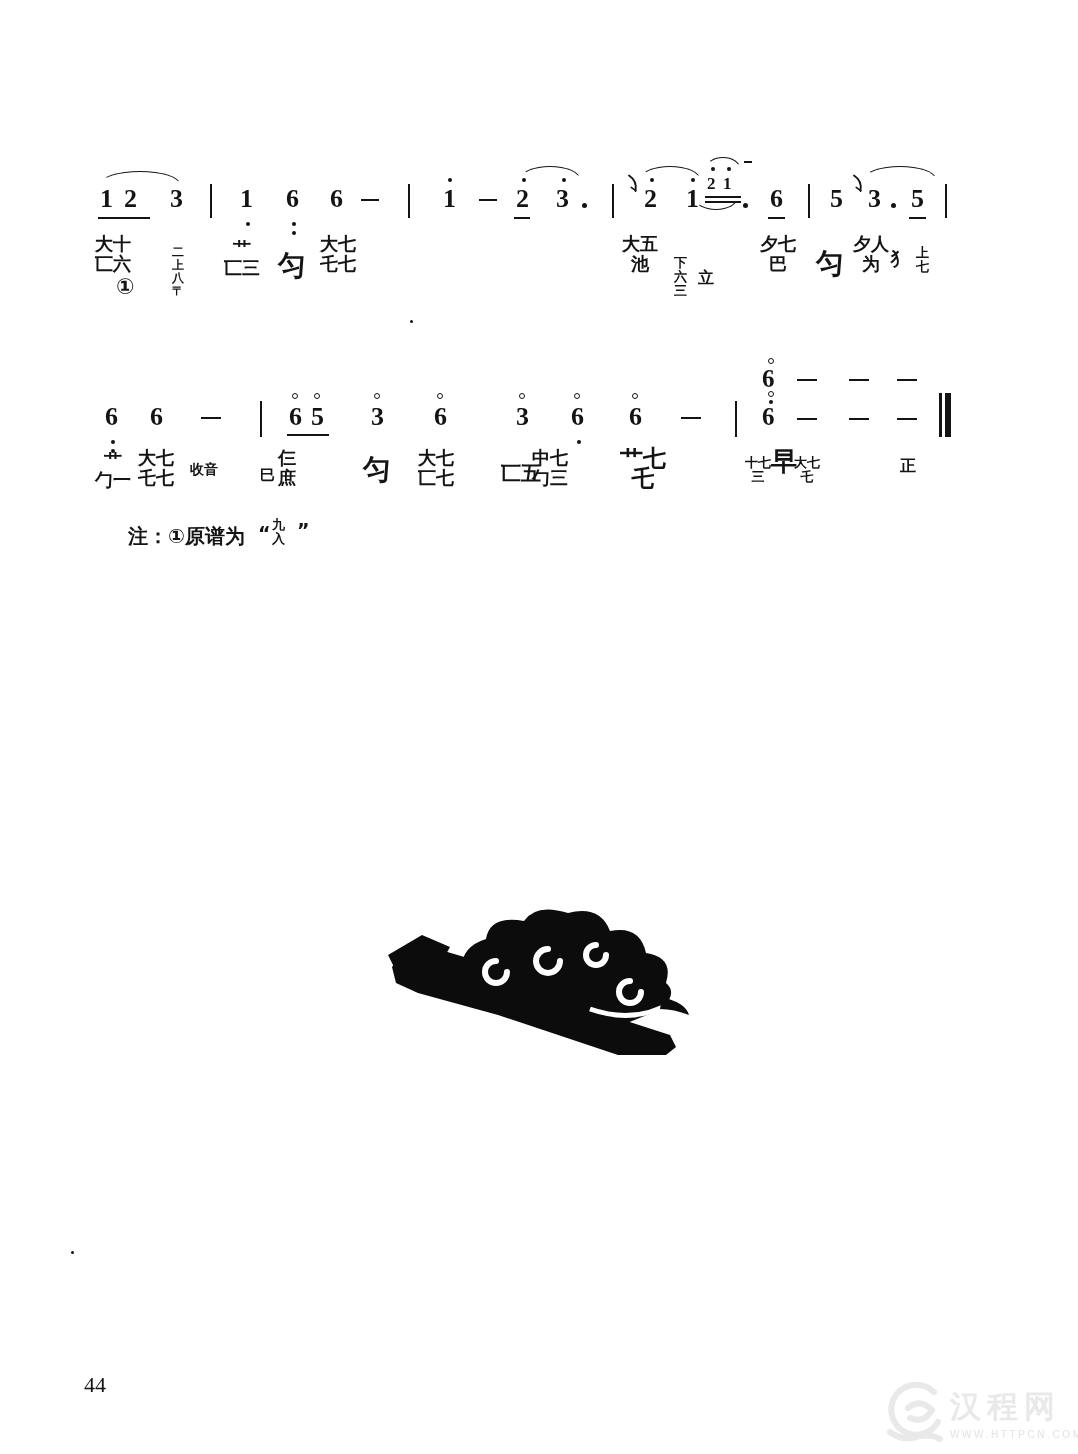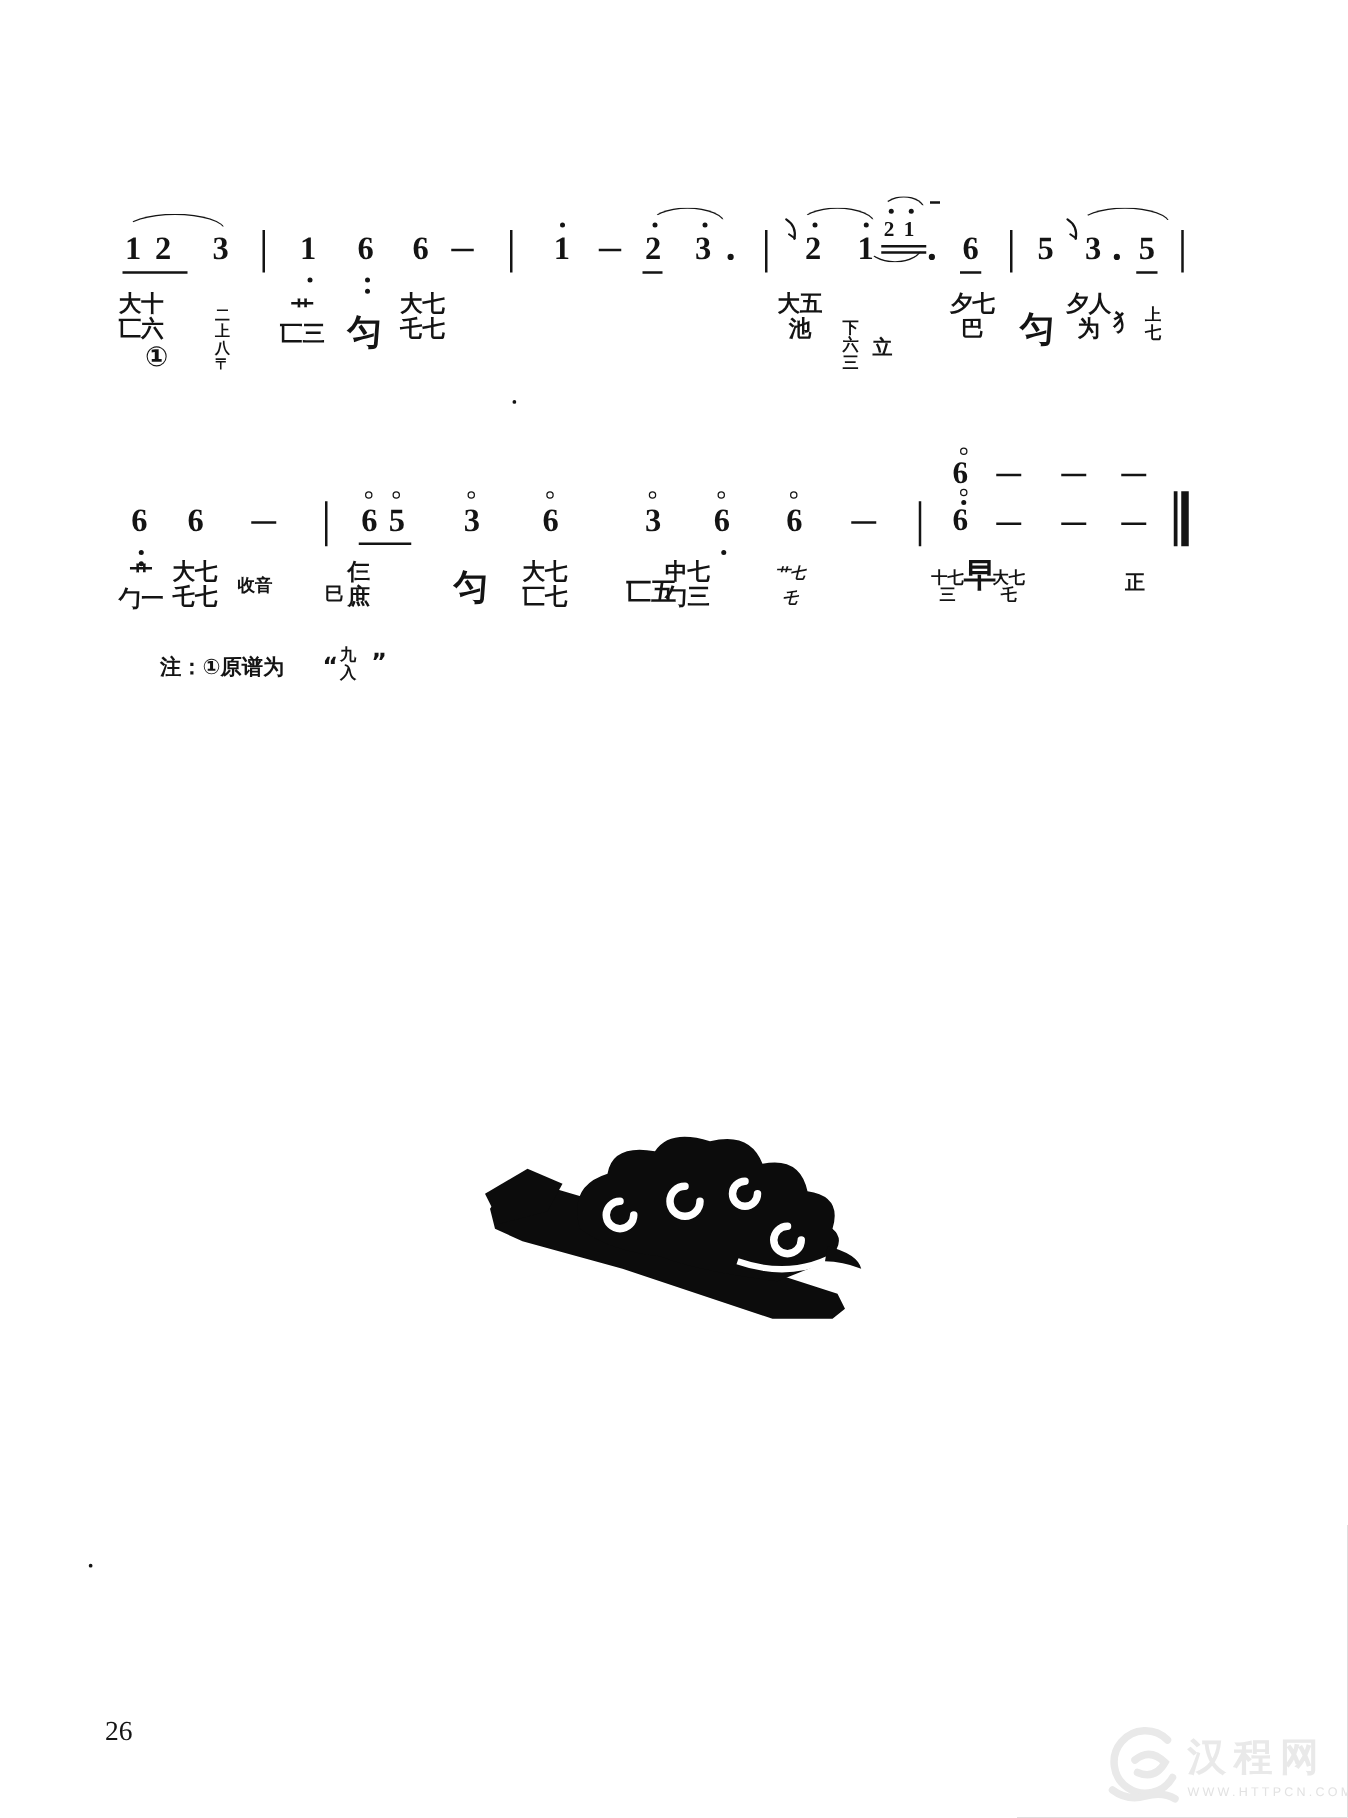--- a/index.html
+++ b/index.html
@@ -148,28 +148,28 @@
       <div class="tk l" style="left: 945px; top: 393px; width: 6px; height: 44px;"></div>
       <div class="tk st" style="left: 95px; top: 450px; font-size: 18px; line-height: 20px;"><span>艹</span><span>勹一</span></div>
       <div class="tk st" style="left: 138px; top: 448px; font-size: 18px; line-height: 20px;"><span>大七</span><span>乇七</span></div>
       <div class="tk t cjk" style="left: 190px; top: 462px; font-size: 14px;">收音</div>
       <div class="tk t cjk" style="left: 260px; top: 468px; font-size: 15px;">巳</div>
       <div class="tk st" style="left: 278px; top: 448px; font-size: 18px; line-height: 20px;"><span>仨</span><span>庶</span></div>
       <div class="tk st" style="left: 363px; top: 456px; font-size: 28px; line-height: 28px;"><span>匀</span></div>
       <div class="tk st" style="left: 418px; top: 448px; font-size: 18px; line-height: 20px;"><span>大七</span><span>匸七</span></div>
       <div class="tk st" style="left: 501px; top: 462px; font-size: 20px; line-height: 22px;"><span>匸五</span></div>
       <div class="tk st" style="left: 532px; top: 448px; font-size: 18px; line-height: 20px;"><span>中七</span><span>勹三</span></div>
-      <div class="tk st" style="left: 620px; top: 448px; font-size: 12px; line-height: 20px; font-style: italic;"><span>艹七</span><span>乇</span></div>
+      <div class="tk st" style="left: 620px; top: 448px; font-size: 23px; line-height: 20px;"><span>艹七</span><span>乇</span></div>
       <div class="tk st" style="left: 745px; top: 456px; font-size: 13px; line-height: 14px;"><span>十七</span><span>三</span></div>
       <div class="tk st" style="left: 771px; top: 448px; font-size: 26px; line-height: 26px;"><span>早</span></div>
       <div class="tk st" style="left: 794px; top: 456px; font-size: 13px; line-height: 14px;"><span>大七</span><span>乇</span></div>
       <div class="tk t cjk" style="left: 900px; top: 458px; font-size: 16px;">正</div>
     </div>
   <div class="line">
-      <div class="tk t cjk" style="left: 128px; top: 526px; font-size: 17px;">注：①原谱为</div>
+      <div class="tk t cjk" style="left: 128px; top: 526px; font-size: 20px;">注：①原谱为</div>
       <div class="tk t cjk" style="left: 258px; top: 524px; font-size: 19px;">“</div>
       <div class="tk st" style="left: 272px; top: 518px; font-size: 13px; line-height: 14px;"><span>九</span><span>入</span></div>
       <div class="tk t cjk" style="left: 297px; top: 521px; font-size: 19px;">”</div>
     </div>
   <div class="line">
       <div class="tk d" style="left: 410px; top: 320px; width: 3px; height: 3px;"></div>
       <div class="tk d" style="left: 71px; top: 1251px; width: 3px; height: 3px;"></div>
     </div>
 
   <div id="ornament">
@@ -181,21 +181,21 @@
         <path d="M118,64 a11,11 0 1,0 11,11"></path>
         <path d="M170,52 a12,12 0 1,0 12,12"></path>
         <path d="M218,48 a10,10 0 1,0 10,10"></path>
         <path d="M252,84 a11,11 0 1,0 11,11"></path>
       </g>
       <path fill="none" stroke="#ffffff" stroke-width="5" d="M212,112 Q258,128 296,104"></path>
       <path fill="#0c0c0c" d="M284,100 Q308,106 311,118 Q296,112 282,112 Z"></path>
     </svg>
   </div>
 
-  <div id="pageno">26</div>
+  <div id="pageno">44</div>
 
   <div id="watermark">
     <svg id="wm-emblem" width="66" height="68" viewBox="0 0 66 68">
       <g fill="none" stroke="#e9e9e9" stroke-width="6" stroke-linecap="round">
         <path d="M54,12 A25,25 0 1,0 58,42"></path>
         <path d="M28,28 q12,-10 24,2 q-8,14 -22,8"></path>
         <path d="M10,52 q12,9 26,5 q14,-4 24,2"></path>
       </g>
     </svg>
     <div id="wm-texts">

